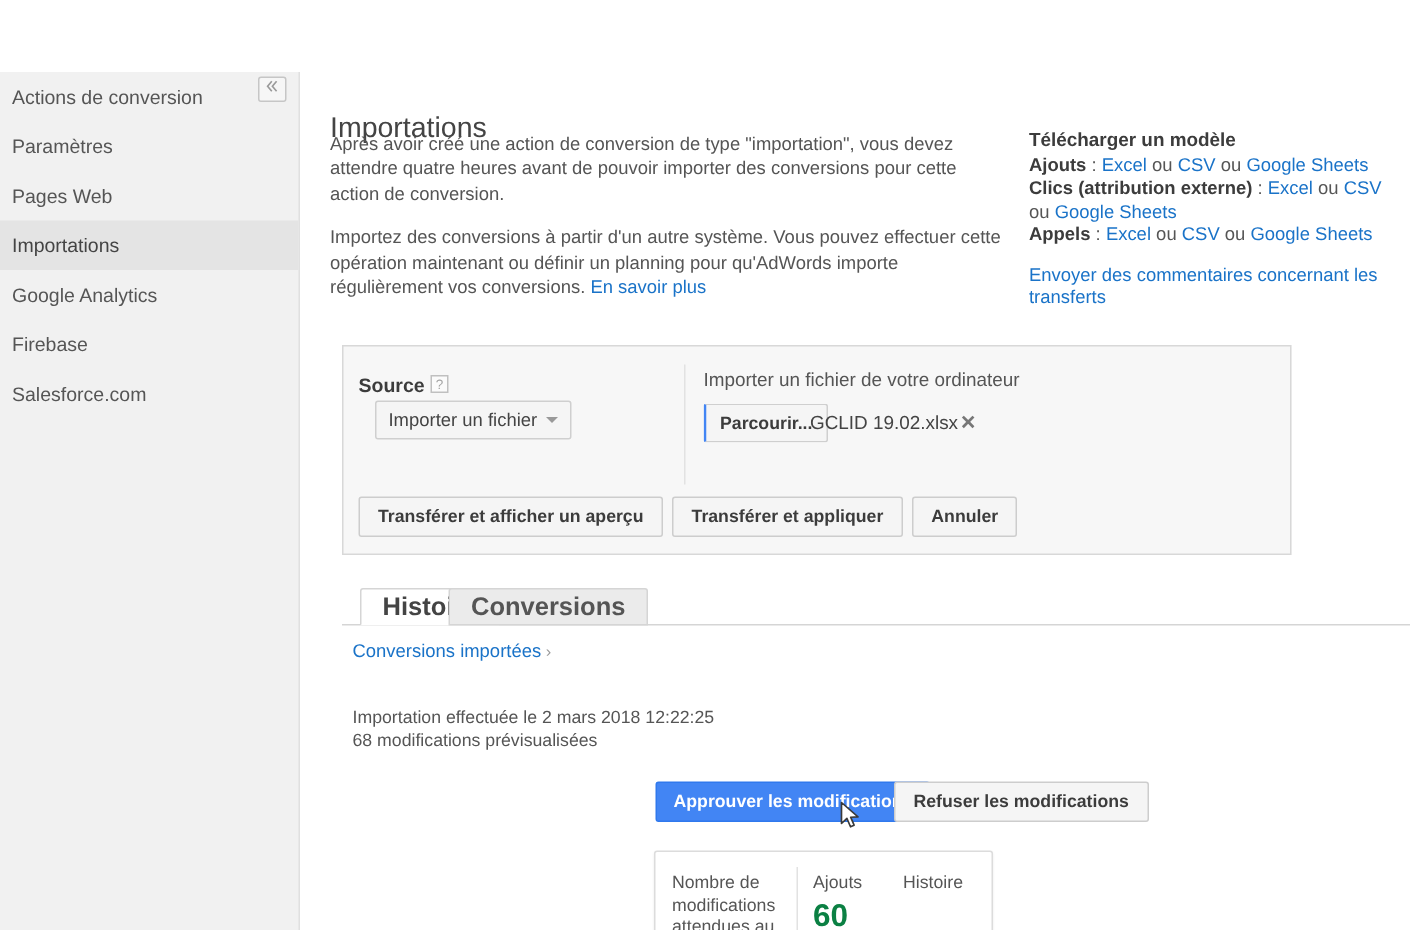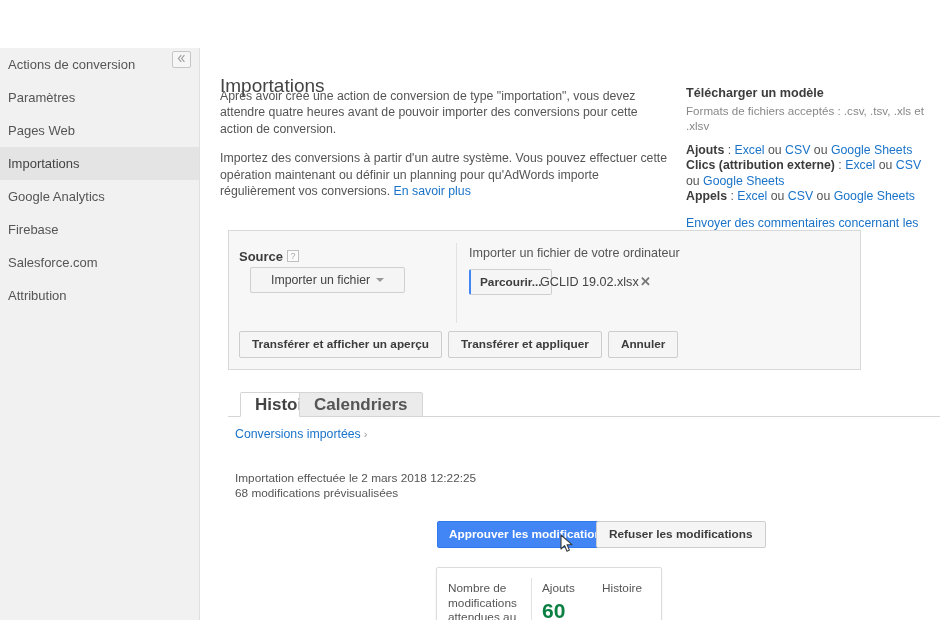--- a/index.html
+++ b/index.html
@@ -126,21 +126,21 @@
     line-height: 11px;
     text-align: center;
     vertical-align: 2px;
     margin-left: 4px;
     cursor: pointer;
   }
   #source-select {
     position: absolute;
     left: 21px; top: 36px;
     height: 26px;
-    padding: 0 20px;
+    padding: 0 8px;
     background: #f5f5f5;
     border: 1px solid #cfcfcf;
     border-radius: 2px;
     font-size: 12.3px;
     color: #444444;
     line-height: 24px;
     cursor: pointer;
   }
   #source-select .caret {
     display: inline-block;
@@ -341,42 +341,40 @@
 
   <nav id="sidebar">
     <div id="sidebar-items">
         <div class="side-item"><span>Actions de conversion</span></div>
         <div class="side-item"><span>Paramètres</span></div>
         <div class="side-item"><span>Pages Web</span></div>
         <div class="side-item active"><span>Importations</span></div>
         <div class="side-item"><span>Google Analytics</span></div>
         <div class="side-item"><span>Firebase</span></div>
         <div class="side-item"><span>Salesforce.com</span></div>
-        <div class="side-item"><span>Attribution</span></div>
       </div>
     <div id="collapse-btn">
       <svg width="9" height="9" viewBox="0 0 9 9">
         <path d="M4.2 1.2 L1.4 4.5 L4.2 7.8" fill="none" stroke="#9a9a9a" stroke-width="1.1"></path>
         <path d="M7.4 1.2 L4.6 4.5 L7.4 7.8" fill="none" stroke="#9a9a9a" stroke-width="1.1"></path>
       </svg>
     </div>
   </nav>
 
   <div id="main">
 
     <h1 id="page-title">Importations</h1>
 
     <div id="intro">
       <p>Après avoir créé une action de conversion de type "importation", vous devez attendre quatre heures avant de pouvoir importer des conversions pour cette action de conversion.</p>
       <p><span>Importez des conversions à partir d'un autre système. Vous pouvez effectuer cette opération maintenant ou définir un planning pour qu'AdWords importe régulièrement vos conversions. </span><a class="lnk">En savoir plus</a></p>
     </div>
 
     <div id="tpl">
       <div class="tpl-title">Télécharger un modèle</div>
-      <div class="tpl-formats">Formats de fichiers acceptés : .csv, .tsv, .xls et .xlsv</div>
       <div id="tpl-rows">
           <div class="tpl-row"><b>Ajouts</b><span> : </span><a class="lnk">Excel</a><span> ou </span><a class="lnk">CSV</a><span> ou </span><a class="lnk">Google Sheets</a></div>
           <div class="tpl-row"><b>Clics (attribution externe)</b><span> : </span><a class="lnk">Excel</a><span> ou </span><a class="lnk">CSV</a><span> ou </span><a class="lnk">Google Sheets</a></div>
           <div class="tpl-row"><b>Appels</b><span> : </span><a class="lnk">Excel</a><span> ou </span><a class="lnk">CSV</a><span> ou </span><a class="lnk">Google Sheets</a></div>
         </div>
       <a class="lnk tpl-feedback">Envoyer des commentaires concernant les transferts</a>
     </div>
 
     <section id="source-panel">
       <div id="source-label">
@@ -391,21 +389,21 @@
       <div id="upload-label">Importer un fichier de votre ordinateur</div>
       <div id="browse-btn">Parcourir...</div>
       <div id="file-name">GCLID 19.02.xlsx</div>
       <div id="file-remove">✕</div>
 
       <div id="panel-actions"><div class="btn">Transférer et afficher un aperçu</div><div class="btn">Transférer et appliquer</div><div class="btn">Annuler</div></div>
     </section>
 
     <div id="tabs">
       <div class="tab active" id="tab-histoire">Histoire</div>
-      <div class="tab" id="tab-calendriers">Calendriers</div>
+      <div class="tab" id="tab-calendriers">Conversions</div>
     </div>
 
     <div id="breadcrumb">
       <span>Conversions importées</span><span class="chev">›</span>
     </div>
 
 
     <div id="import-meta">
       <div>Importation effectuée le 2 mars 2018 12:22:25</div>
       <div>68 modifications prévisualisées</div>

